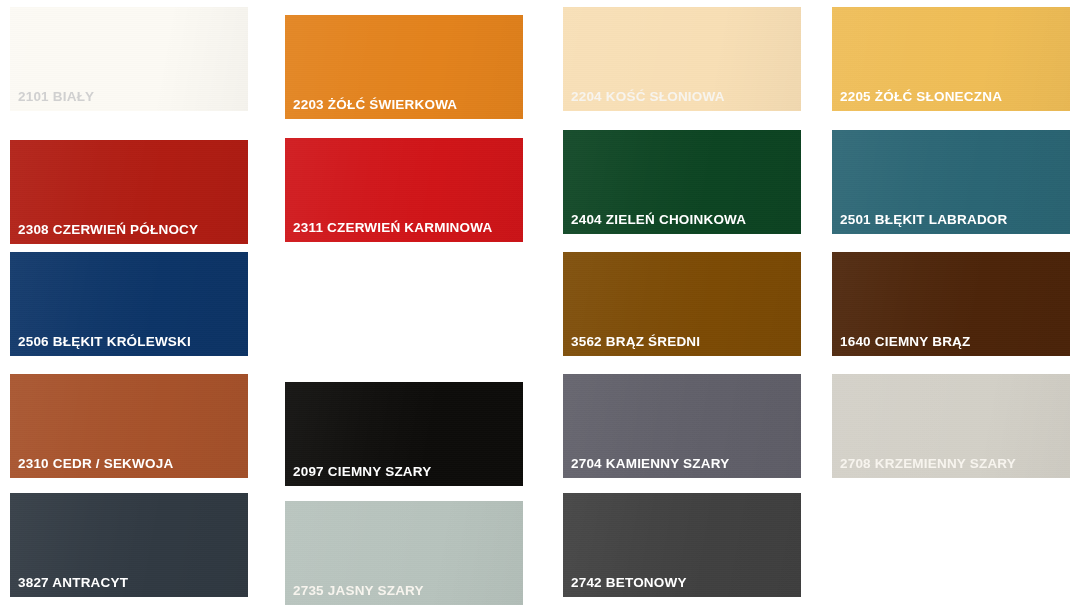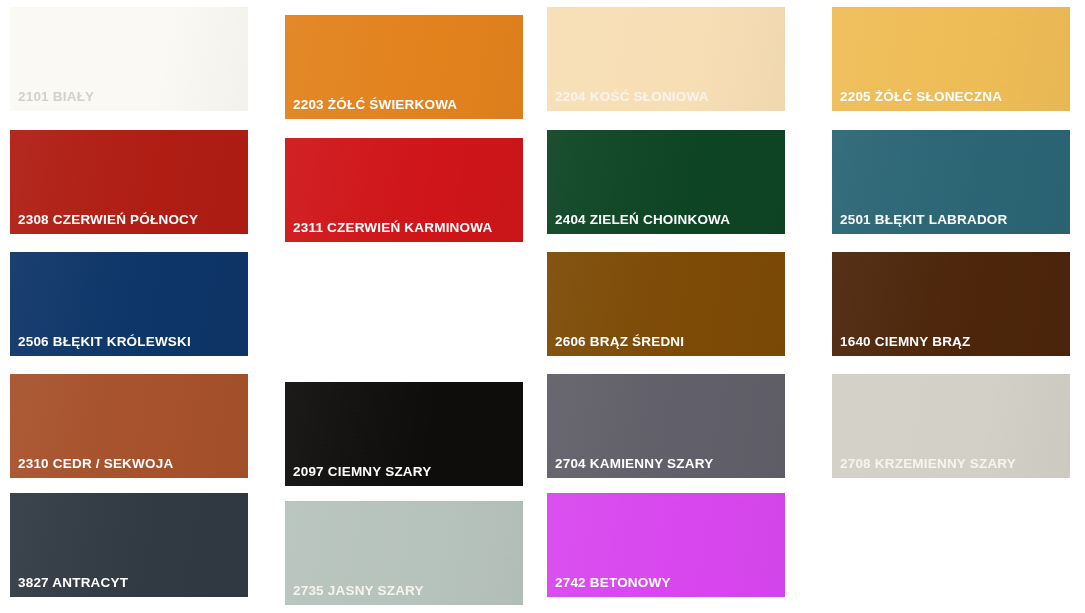--- a/index.html
+++ b/index.html
@@ -70,21 +70,21 @@
 
   
   .swatch.on-dark .label { color: #ffffff; }
   
   .swatch.on-light .label { color: #d0d0d0; }
   .swatch.on-pale  .label { color: #f7f4ee; }
 
   
   .c1 { left: 10px; }
   .c2 { left: 285px; margin-top: 8px; }
-  .c3 { left: 547px; }
+  .c3 { left: 563px; }
   .c4 { left: 832px; }
 
   
   .r1 { top: 7px; }
   .r2 { top: 130px; }
   .r3 { top: 252px; }
   .r4 { top: 374px; }
   .r5 { top: 493px; }
 </style>
 </head>
@@ -104,21 +104,21 @@
     <div class="swatch c3 r1 on-pale" style="background: rgb(248, 223, 181);">
       <div class="sheen"></div>
       <div class="grain"></div>
       <span class="label">2204 KOŚĆ SŁONIOWA</span>
     </div>
     <div class="swatch c4 r1 on-dark" style="background: rgb(239, 189, 86);">
       <div class="sheen"></div>
       <div class="grain"></div>
       <span class="label">2205 ŻÓŁĆ SŁONECZNA</span>
     </div>
-    <div class="swatch c1 r2 on-dark" style="background: rgb(176, 28, 18);">
+    <div class="swatch c1 r2 on-dark" style="background: rgb(176, 28, 18); margin-top: 10px;">
       <div class="sheen"></div>
       <div class="grain"></div>
       <span class="label">2308 CZERWIEŃ PÓŁNOCY</span>
     </div>
     <div class="swatch c2 r2 on-dark" style="background: rgb(208, 20, 24);">
       <div class="sheen"></div>
       <div class="grain"></div>
       <span class="label">2311 CZERWIEŃ KARMINOWA</span>
     </div>
     <div class="swatch c3 r2 on-dark" style="background: rgb(12, 68, 34);">
@@ -132,21 +132,21 @@
       <span class="label">2501 BŁĘKIT LABRADOR</span>
     </div>
     <div class="swatch c1 r3 on-dark" style="background: rgb(12, 52, 103);">
       <div class="sheen"></div>
       <div class="grain"></div>
       <span class="label">2506 BŁĘKIT KRÓLEWSKI</span>
     </div>
     <div class="swatch c3 r3 on-dark" style="background: rgb(124, 74, 4);">
       <div class="sheen"></div>
       <div class="grain"></div>
-      <span class="label">2606 BRĄZ ŚREDNI</span>
+      <span class="label">3562 BRĄZ ŚREDNI</span>
     </div>
     <div class="swatch c4 r3 on-dark" style="background: rgb(76, 36, 9);">
       <div class="sheen"></div>
       <div class="grain"></div>
       <span class="label">1640 CIEMNY BRĄZ</span>
     </div>
     <div class="swatch c1 r4 on-dark" style="background: rgb(166, 81, 42);">
       <div class="sheen"></div>
       <div class="grain"></div>
       <span class="label">2310 CEDR / SEKWOJA</span>
@@ -169,18 +169,18 @@
     <div class="swatch c1 r5 on-dark" style="background: rgb(48, 57, 66);">
       <div class="sheen"></div>
       <div class="grain"></div>
       <span class="label">3827 ANTRACYT</span>
     </div>
     <div class="swatch c2 r5 on-pale" style="background: rgb(183, 195, 189);">
       <div class="sheen"></div>
       <div class="grain"></div>
       <span class="label">2735 JASNY SZARY</span>
     </div>
-    <div class="swatch c3 r5 on-dark" style="background: #d946ef;">
+    <div class="swatch c3 r5 on-dark" style="background: #404040;">
       <div class="sheen"></div>
       <div class="grain"></div>
       <span class="label">2742 BETONOWY</span>
     </div>
   </div>
 
 </body></html>

